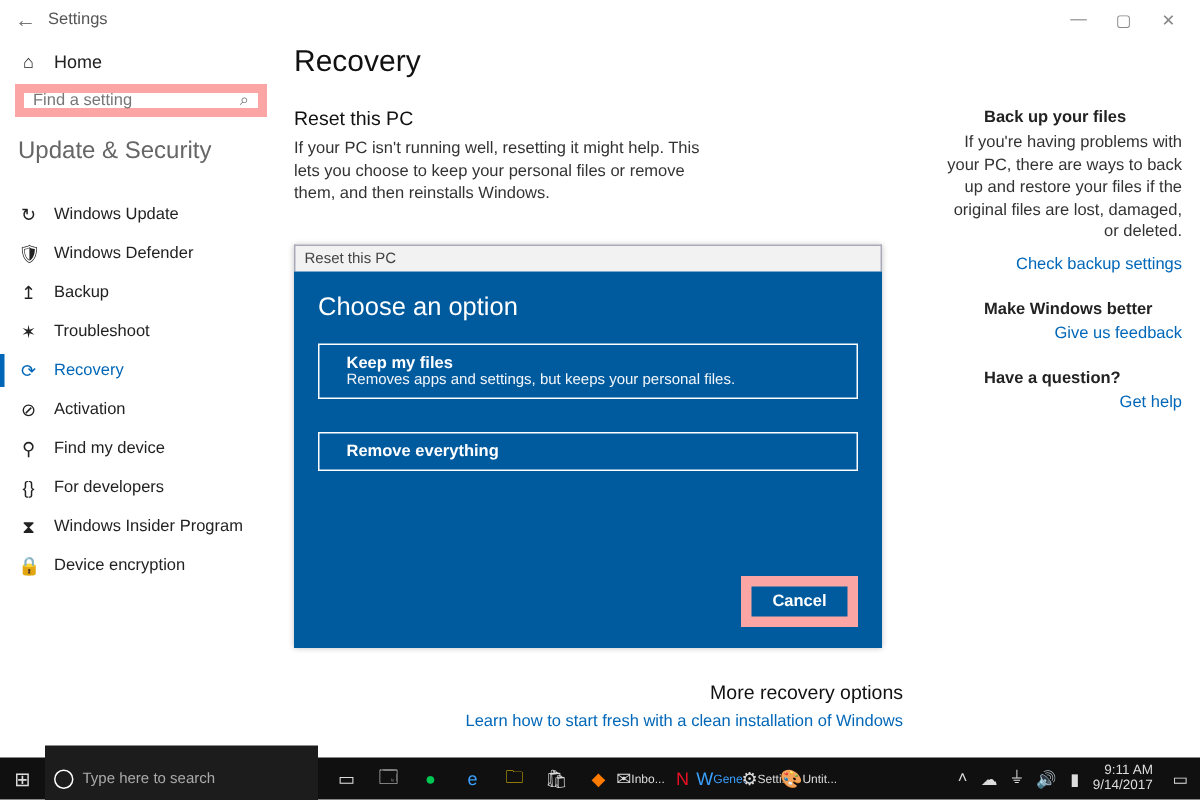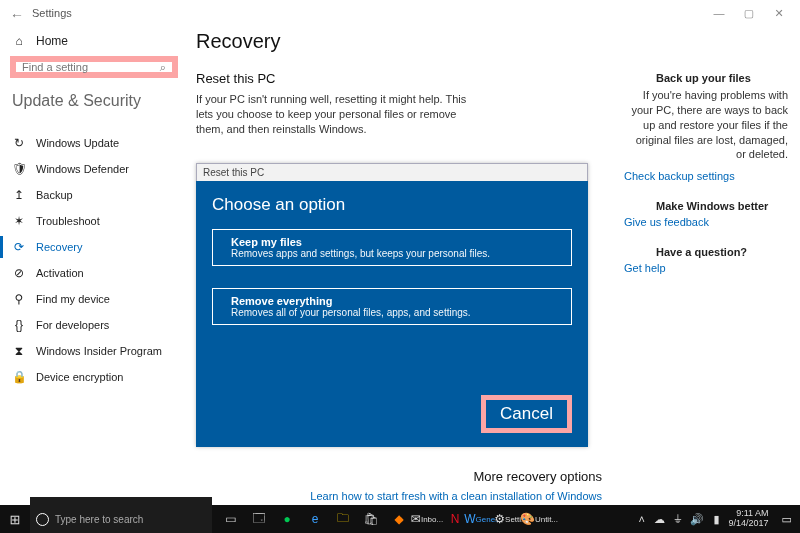--- a/index.html
+++ b/index.html
@@ -36,29 +36,29 @@
   .content .link { font-size: 11px; color: #0067b8; cursor: pointer; }
 
   .dialog-wrap { width: 392px; margin-top: 2px; box-shadow: 0 0 4px rgba(0,0,0,.25); }
   .dialog-header { background: #f2f2f2; border: 1px solid #aab; border-bottom: none; font-size: 10px; color: #444; padding: 3px 6px; }
   .dialog-body { background: #005a9e; color: #fff; padding: 14px 16px 14px 16px; }
   .dialog-body h3 { font-weight: 300; font-size: 17px; margin-bottom: 14px; }
   .option { border: 1px solid #fff; padding: 6px 18px; margin-bottom: 22px; cursor: pointer; }
   .option .title { font-size: 11px; font-weight: 600; }
   .option .sub { font-size: 10px; opacity: .95; }
   .dialog-footer { display: flex; justify-content: flex-end; margin-top: 70px; }
-  .cancel { border: 5px solid #fca5a5; background: transparent; color: #fff; font-size: 17px; padding: 4px 14px; cursor: pointer; }
+  .cancel { border: 7px solid #fca5a5; background: transparent; color: #fff; font-size: 11px; padding: 4px 14px; cursor: pointer; font-weight: bold; }
 
   .more { margin-top: 22px; text-align: right; }
 
   
   .rightpane { width: 180px; padding: 46px 12px 0 4px; font-size: 11px; color: #222; }
   .rightpane h4 { font-size: 11px; font-weight: 600; margin-bottom: 4px; padding-left: 32px; }
   .rightpane p { color: #333; line-height: 1.35; margin-bottom: 8px; text-align: right; }
-  .rightpane .link { color: #0067b8; display: block; margin-bottom: 18px; cursor: pointer; }
+  .rightpane .link { color: #0067b8; display: block; margin-bottom: 18px; cursor: pointer; text-align: right; }
   .rightpane .block { margin-bottom: 14px; }
 
   
   .taskbar { position: absolute; bottom: 0; left: 0; right: 0; height: 28px; background: #101010; display: flex; align-items: center; color: #ddd; font-size: 10px; }
   .taskbar .start { width: 30px; text-align: center; font-size: 13px; }
   .taskbar .search-tb { display: flex; align-items: center; gap: 6px; background: #1c1c1c; height: 44px; padding: 0 10px 0 6px; width: 182px; color: #aaa; }
   .taskbar .search-tb .circ { width: 13px; height: 13px; border: 1.5px solid #fff; border-radius: 50%; }
   .taskbar .tray { margin-left: auto; display: flex; align-items: center; gap: 9px; padding: 0 8px; }
   .taskbar .icons { display: flex; align-items: center; gap: 2px; padding-left: 6px; }
   .taskbar .tb-ic { width: 26px; height: 28px; display: flex; align-items: center; justify-content: center; font-size: 12px; }
@@ -146,21 +146,20 @@
     <div class="dialog-wrap">
       <div class="dialog-header">Reset this PC</div>
       <div class="dialog-body">
         <h3>Choose an option</h3>
         <div class="option">
           <div class="title">Keep my files</div>
           <div class="sub">Removes apps and settings, but keeps your personal files.</div>
         </div>
         <div class="option">
           <div class="title">Remove everything</div>
-          <div class="sub">Removes all of your personal files, apps, and settings.</div>
         </div>
         <div class="dialog-footer">
           <button class="cancel">Cancel</button>
         </div>
       </div>
     </div>
 
     <div class="more">
       <h2>More recovery options</h2>
       <div class="link">Learn how to start fresh with a clean installation of Windows</div>

